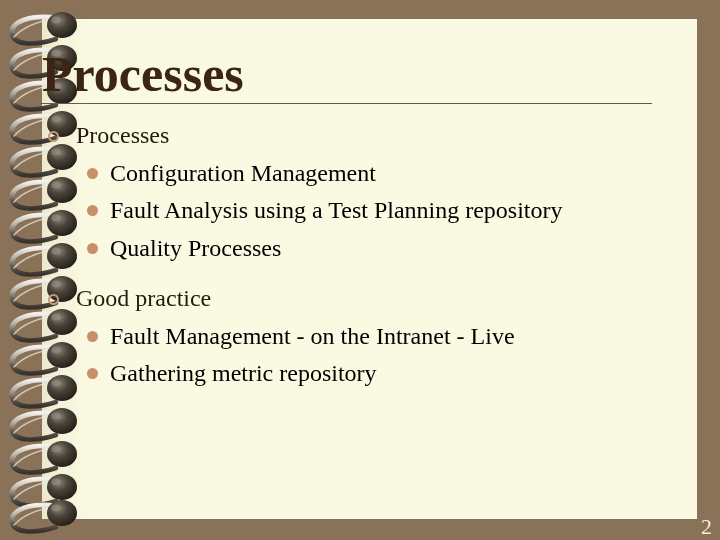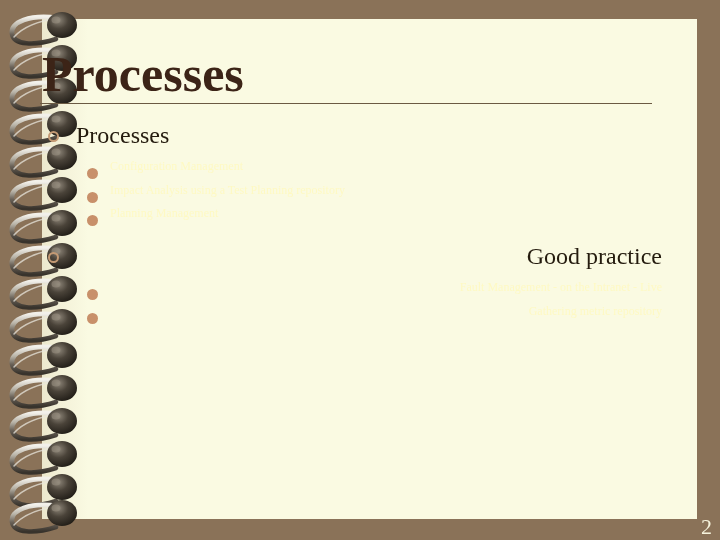--- a/index.html
+++ b/index.html
@@ -88,35 +88,35 @@
     width: 11px;
     height: 11px;
     border: 2px solid #c49a74;
     border-radius: 50%;
     box-sizing: border-box;
   }
   .lvl2 {
     position: relative;
     padding-left: 68px;
     margin: 0 0 10px 0;
-    font-size: 12px;
-    color: #fef9c3;
+    font-size: 24px;
+    color: #000000;
     line-height: 1.15;
   }
   .lvl2 .bullet {
     position: absolute;
     left: 45px;
     top: 8px;
     width: 11px;
     height: 11px;
     background: #c8906a;
     border-radius: 50%;
   }
   .group { margin-bottom: 12px; }
-  .group.second { margin-top: 22px; text-align: right; }
+  .group.second { margin-top: 22px; }
 
   
   #page-number {
     position: absolute;
     right: 8px;
     bottom: 2px;
     color: #f6f3dc;
     font-size: 22px;
     line-height: 1;
   }
@@ -179,25 +179,25 @@
       <div class="lvl1">
         <span class="bullet"></span>
         <span>Processes</span>
       </div>
       <div class="lvl2">
         <span class="bullet"></span>
         <span>Configuration Management</span>
       </div>
       <div class="lvl2">
         <span class="bullet"></span>
-        <span>Impact Analysis using a Test Planning repository</span>
-      </div>
-      <div class="lvl2">
-        <span class="bullet"></span>
-        <span>Planning Management</span>
+        <span>Fault Analysis using a Test Planning repository</span>
+      </div>
+      <div class="lvl2">
+        <span class="bullet"></span>
+        <span>Quality Processes</span>
       </div>
     </div>
 
     <div class="group second">
       <div class="lvl1">
         <span class="bullet"></span>
         <span>Good practice</span>
       </div>
       <div class="lvl2">
         <span class="bullet"></span>

